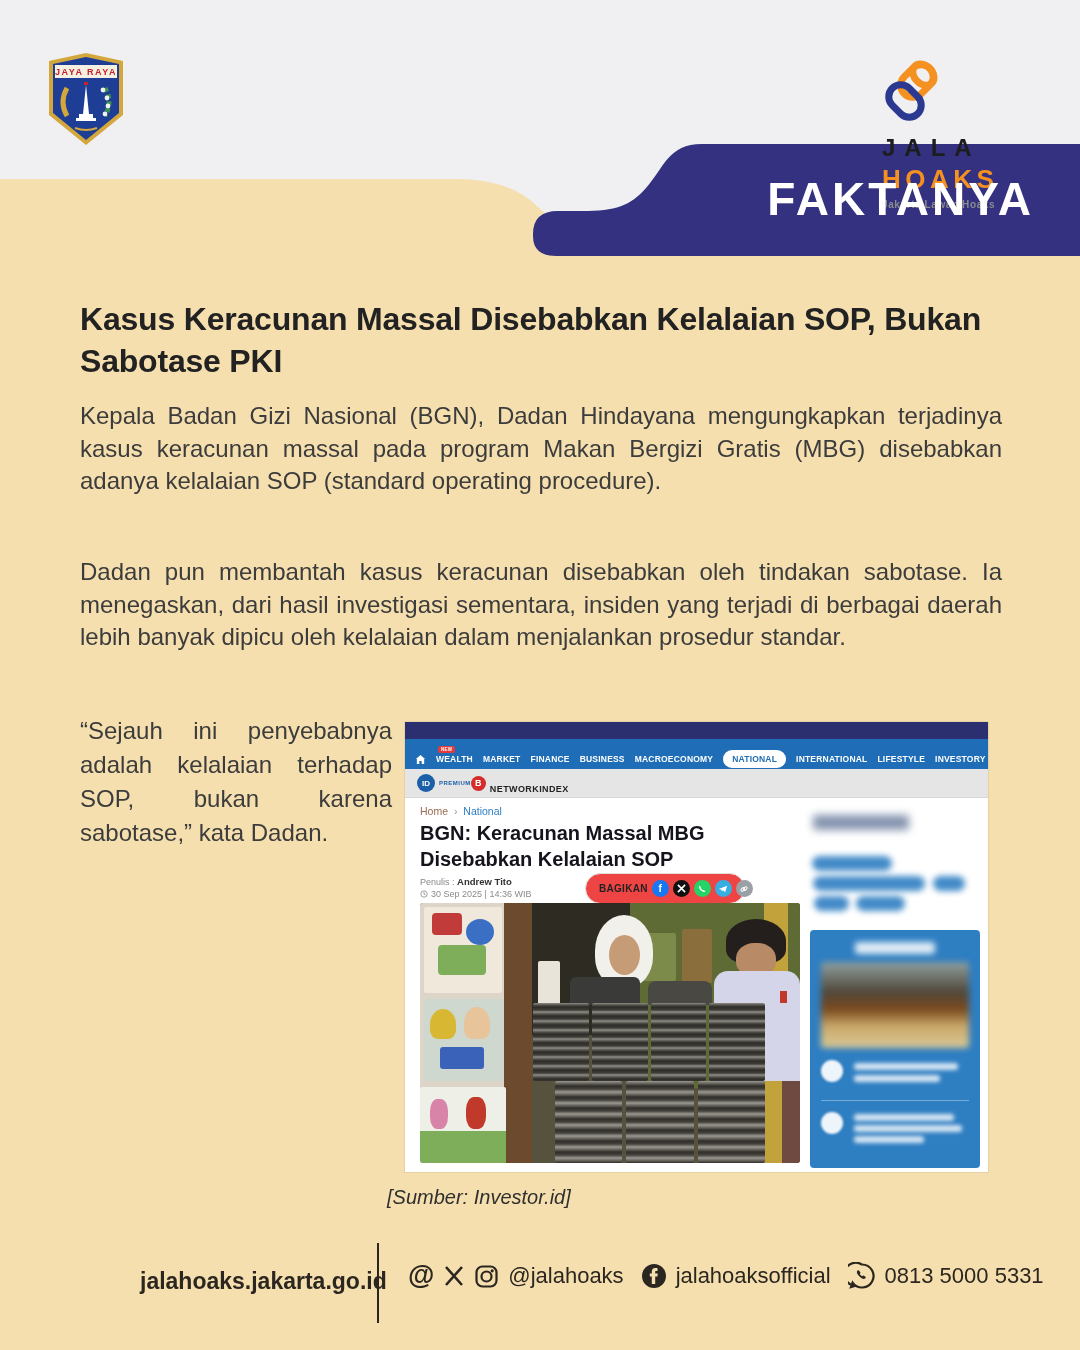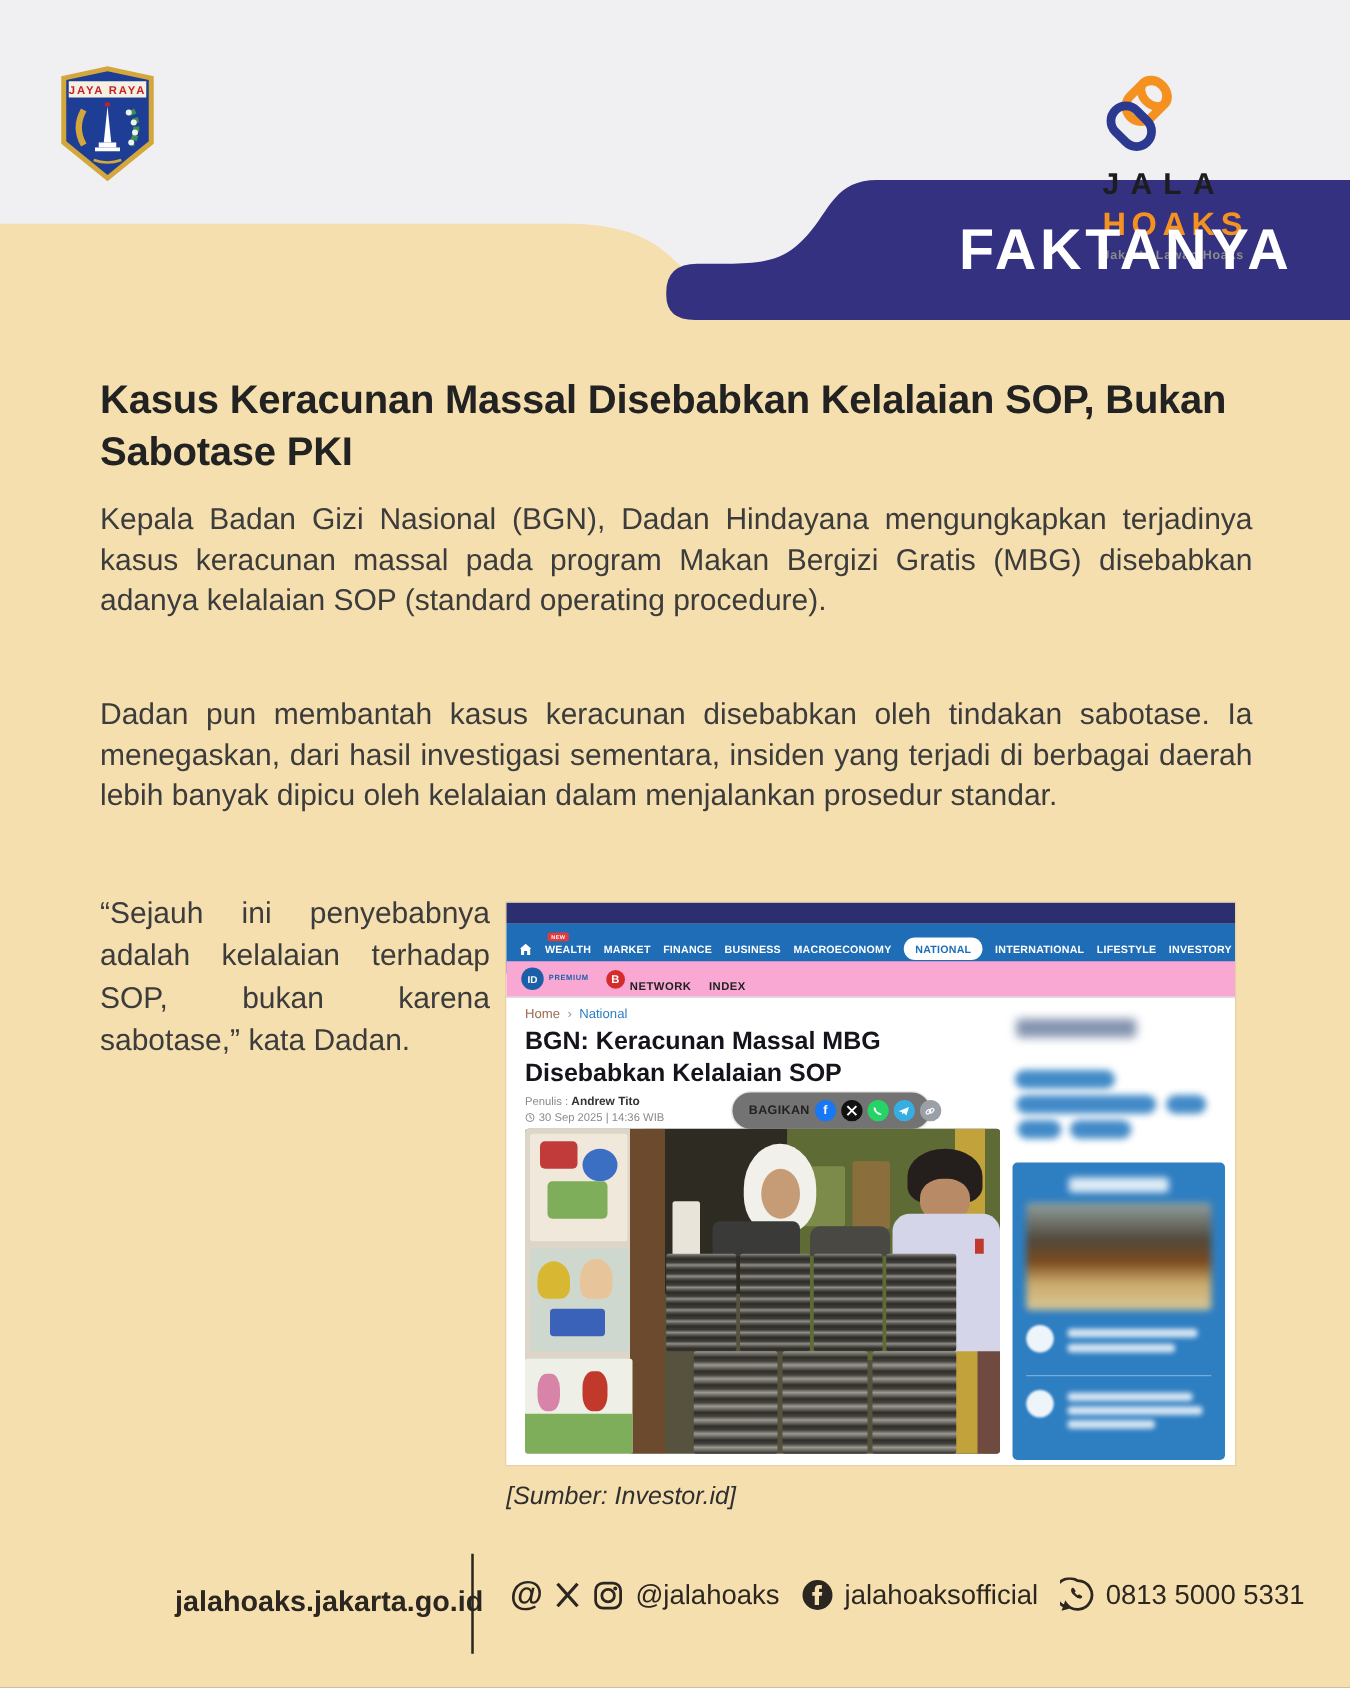--- a/index.html
+++ b/index.html
@@ -20,54 +20,54 @@
 
   
   .title { position:absolute; left:80px; top:298px; width:922px; font-size:32px; line-height:42px;
     font-weight:800; color:#222222; letter-spacing:-0.2px; }
   .para { position:absolute; left:80px; width:922px; font-size:24px; line-height:32.5px;
     color:#3c3c3c; text-align:justify; }
   .p1 { top:400px; }
   .p2 { top:556px; }
   .quote { position:absolute; left:80px; top:714px; width:312px; font-size:24px; line-height:34px;
     color:#3c3c3c; text-align:justify; }
-  .caption { position:absolute; left:405px; top:1186px; font-size:20px; font-style:italic; color:#2f2f2f; }
+  .caption { position:absolute; left:387px; top:1186px; font-size:20px; font-style:italic; color:#2f2f2f; }
 
   
   .card { position:absolute; left:405px; top:722px; width:583px; height:450px; background:#fff;
     box-shadow:0 0 0 1px rgba(0,0,0,0.06); overflow:hidden; }
   .card-topstrip { position:absolute; top:0; left:0; width:100%; height:17px; background:#2b2e6f; }
   .card-nav { position:absolute; top:17px; left:0; width:100%; height:40px; background:#1e6db6;
     display:flex; align-items:center; gap:10px; padding:0 10px; }
   .nav-item { font-size:8.5px; font-weight:700; color:#fff; letter-spacing:0.2px; white-space:nowrap; position:relative; }
   .nav-item.active { background:#fff; color:#1e6db6; padding:4px 9px; border-radius:11px; }
   .new-badge { position:absolute; top:-8px; left:2px; background:#e23b3b; color:#fff; font-size:4.5px;
     font-weight:700; padding:1px 3px; border-radius:2px; letter-spacing:0.3px; }
   .home-ico { width:11px; height:11px; flex:0 0 auto; }
-  .card-subbar { position:absolute; top:47px; left:0; width:100%; height:29px; background:#f9a8d4;
-    border-bottom:1px solid #d9d9d9; display:flex; align-items:center; gap:14px; padding:0 12px; }
+  .card-subbar { position:absolute; top:47px; left:0; width:100%; height:29px; background:#e5e5e5;
+    border-bottom:1px solid #d9d9d9; display:flex; align-items:center; padding:0 12px; }
   .idprem { display:flex; align-items:center; gap:4px; filter:blur(0.4px); }
   .id-circle { width:18px; height:18px; border-radius:50%; background:#1a5fa8; color:#fff;
     font-size:8px; font-weight:800; display:flex; align-items:center; justify-content:center; }
   .prem-txt { font-size:6px; font-weight:700; color:#1a5fa8; letter-spacing:0.5px; filter:blur(0.6px); }
   .bnet { display:flex; align-items:center; gap:4px; }
   .b-circle { width:15px; height:15px; border-radius:50%; background:#d42b2b; color:#fff;
     font-size:9px; font-weight:800; display:flex; align-items:center; justify-content:center; }
   .bnet-label, .index-label { font-size:9px; font-weight:800; color:#222; letter-spacing:0.4px;margin-top:12px; }
   .breadcrumb { position:absolute; top:83px; left:15px; font-size:10.5px; }
   .bc-home { color:#9a6a52; }
   .bc-sep { color:#999; margin:0 3px; }
   .bc-cur { color:#2e7ec2; }
   .headline { position:absolute; top:98px; left:15px; width:345px; font-size:20px; line-height:26px;
     font-weight:800; color:#14141c; }
   .byline { position:absolute; top:154px; left:15px; font-size:9px; color:#8a8a8a; }
   .byline b { color:#333; font-size:9.5px; }
   .dateline { position:absolute; top:167px; left:15px; font-size:9px; color:#8a8a8a; display:flex; align-items:center; gap:3px; }
   .share-pill { position:absolute; top:151px; left:180px; width:160px; height:31px; border:1px solid #e2e2e2;
-    border-radius:16px; background:#737373; display:flex; align-items:center; padding:0 7px 0 13px; box-shadow:0 1px 2px rgba(0,0,0,0.05); }
+    border-radius:16px; background:#ef4444; display:flex; align-items:center; padding:0 7px 0 13px; box-shadow:0 1px 2px rgba(0,0,0,0.05); }
   .share-label { font-size:10px; font-weight:800; color:#222; letter-spacing:0.3px; flex:1; }
   .sicon { width:17px; height:17px; border-radius:50%; margin-left:4px; display:flex; align-items:center;
     justify-content:center; color:#fff; font-size:10px; font-weight:700; flex:0 0 auto; }
 
   
   .photo { position:absolute; top:181px; left:15px; width:380px; height:260px; overflow:hidden;
     border-radius:3px; background:#56523e; }
   .ph { position:absolute; }
 
   

